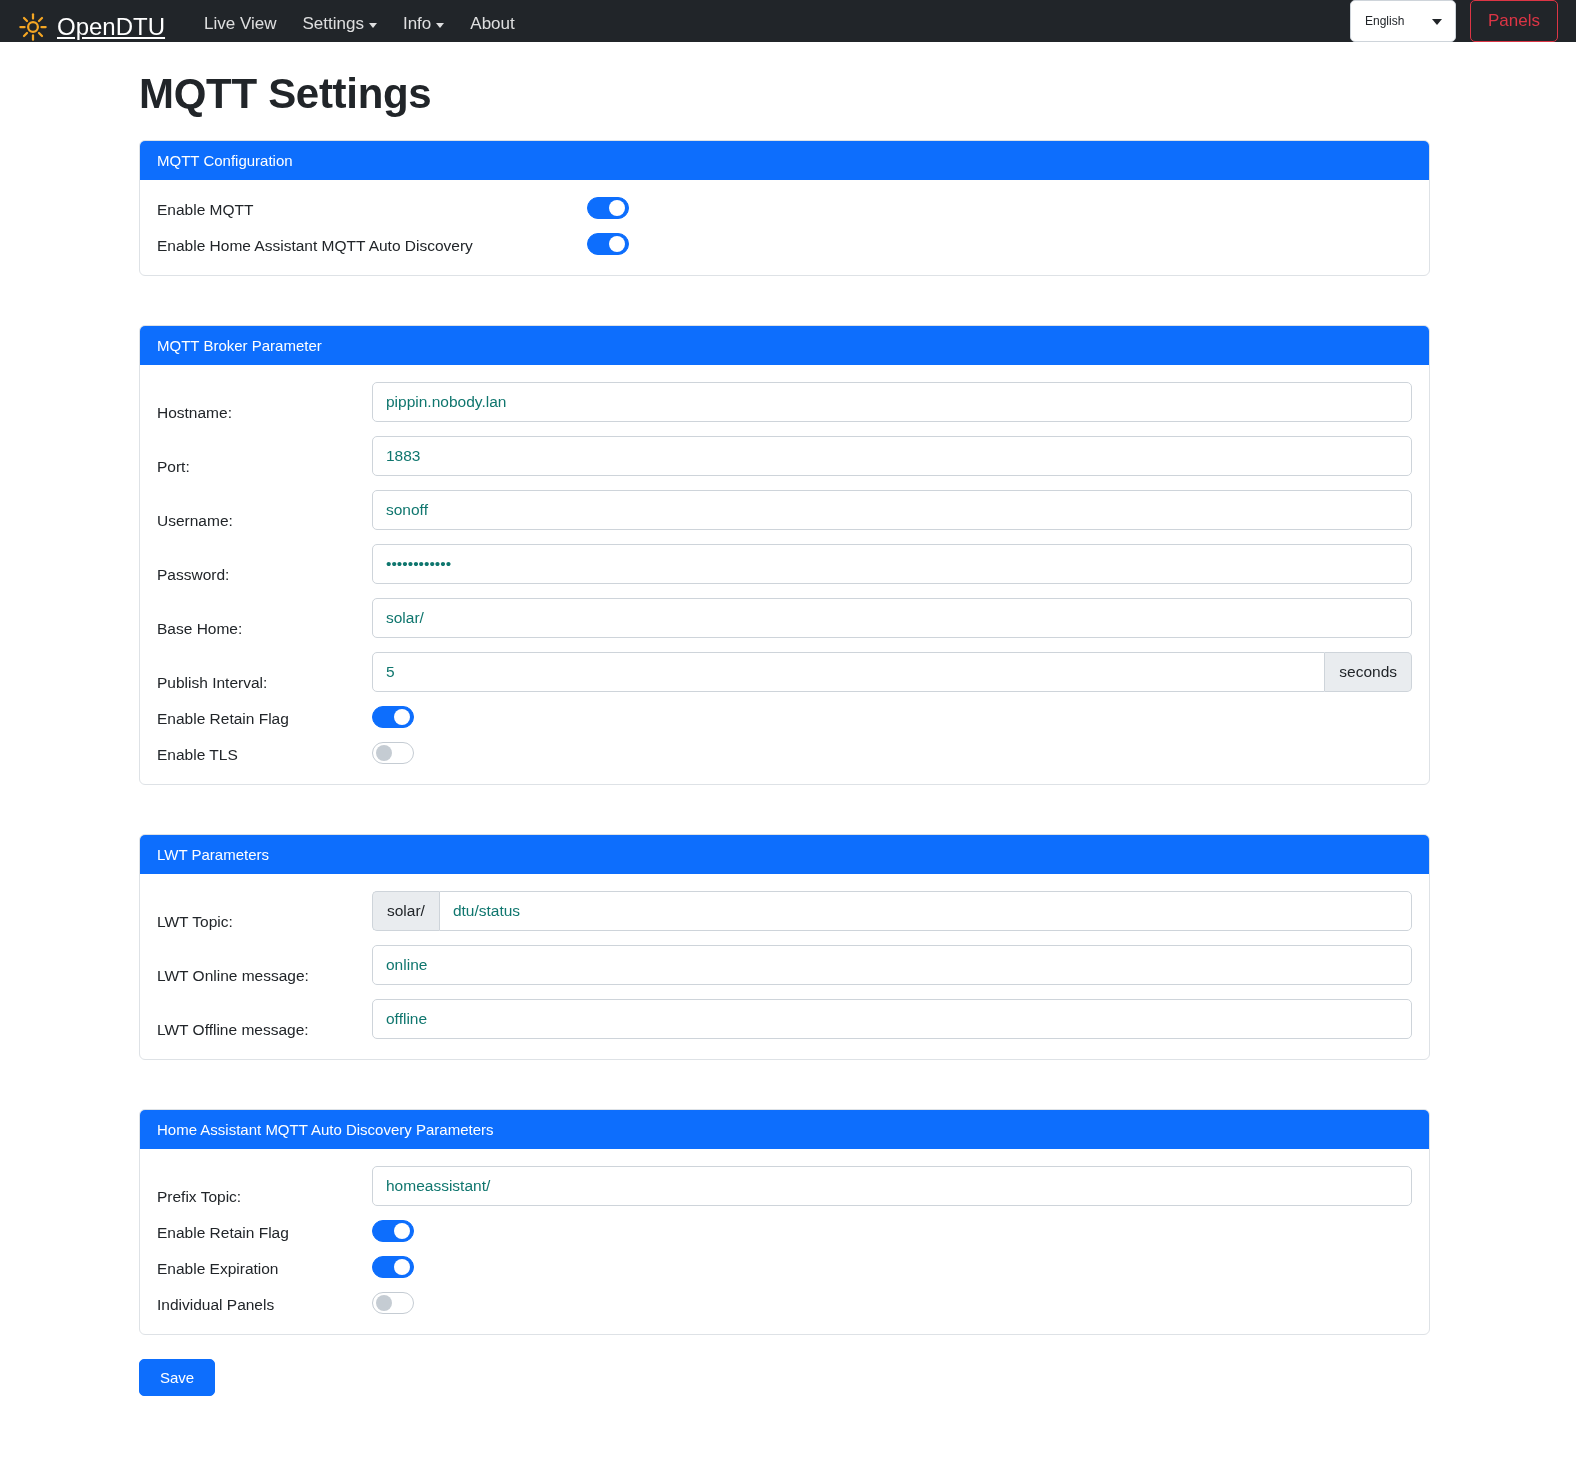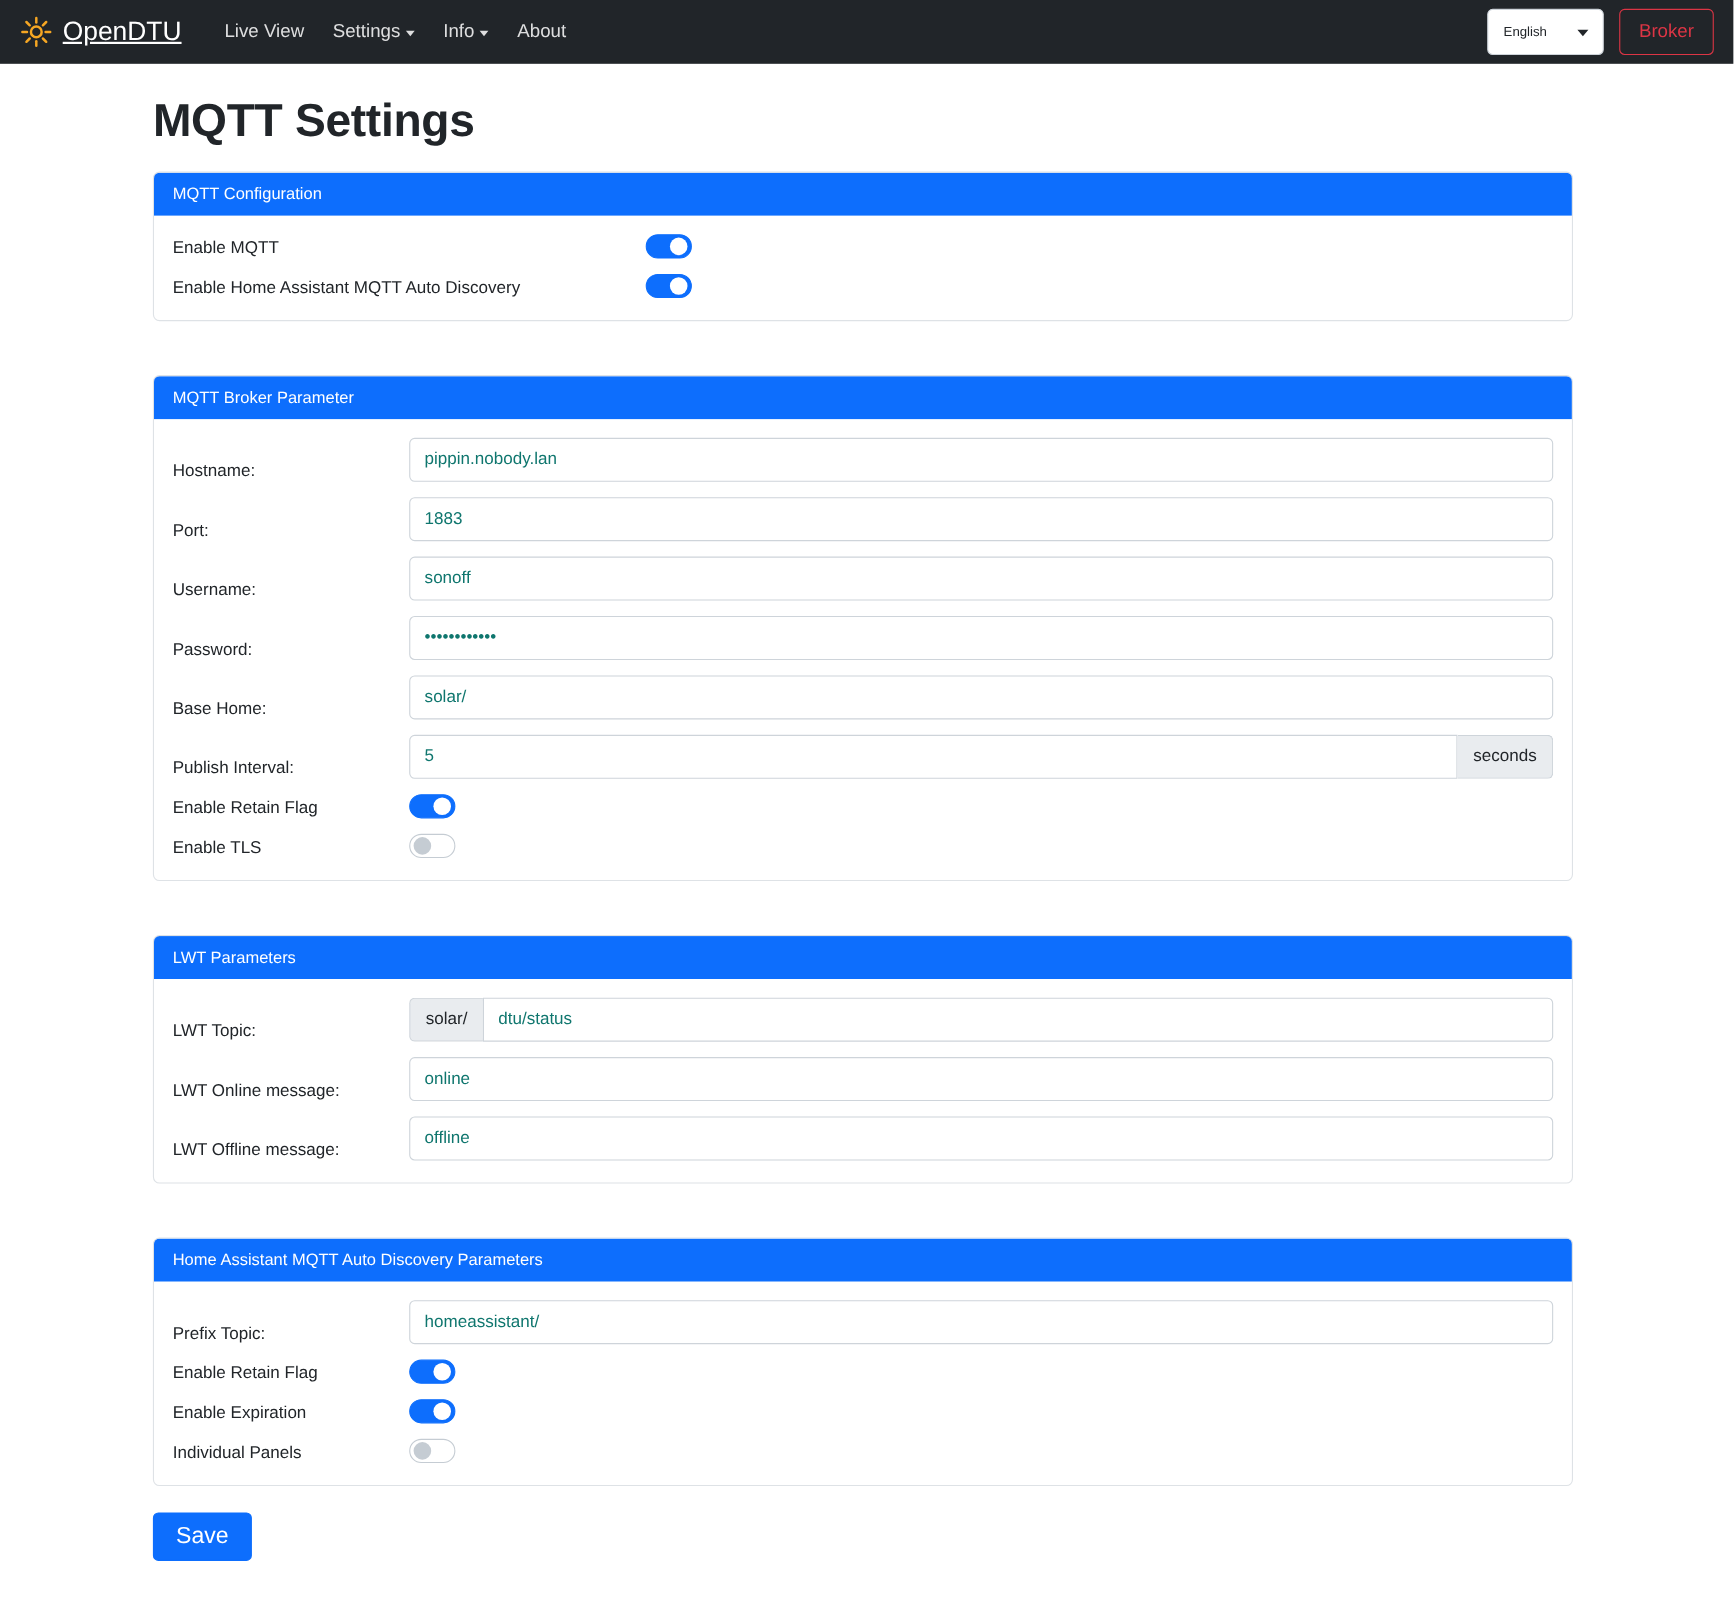--- a/index.html
+++ b/index.html
@@ -5,24 +5,24 @@
   * { box-sizing: border-box; }
   html, body {
     margin: 0; padding: 0;
     width: 1576px;
     background: #ffffff;
     font-family: "Liberation Sans", sans-serif;
     color: #212529;
   }
   
   .navbar {
-    height: 58px;
+    height: 42px;
     background: #212529;
     display: flex;
-    align-items: center;
+    align-items: flex-end;
     padding: 0 18px;
     color: #ffffff;
   }
   .brand {
     display: flex;
     align-items: center;
     gap: 9px;
     font-size: 24px;
     color: #ffffff;
     margin-right: 26px;
@@ -184,21 +184,21 @@
   }
   .toggle.on .knob { right: 3px; background: #ffffff; }
   .toggle.off .knob { left: 3px; background: #c5ccd3; }
   
   .card-config .row-label { width: 430px; flex: 0 0 430px; }
   .btn-save {
     margin: 24px 0 0 139px;
     background: #0d6efd;
     border: 1px solid #0d6efd;
     color: #ffffff;
-    font-size: 21px;
+    font-size: 15px;
     border-radius: 5px;
     padding: 9px 20px;
     cursor: pointer;
     font-family: "Liberation Sans", sans-serif;
   }
 </style>
 </head>
 <body>
 
 <div class="navbar">
@@ -237,21 +237,21 @@
       <span>About</span>
     </a>
   </div>
 
   <div class="nav-right">
     <span class="select-wrap">
       <select class="lang-select">
         <option>English</option>
       </select>
     </span>
-    <button class="logout-btn">Broker</button>
+    <button class="logout-btn">Panels</button>
   </div>
 </div>
 
 <div class="page">
 
   <h1 class="page-title">MQTT Settings</h1>
 
   
   <div class="card card-config">
     <div class="card-header">MQTT Configuration</div>

